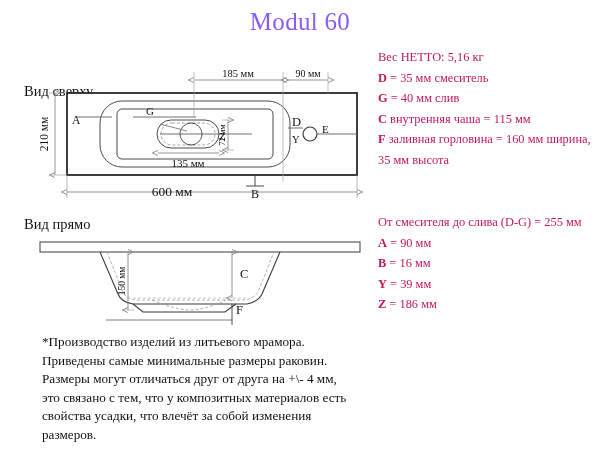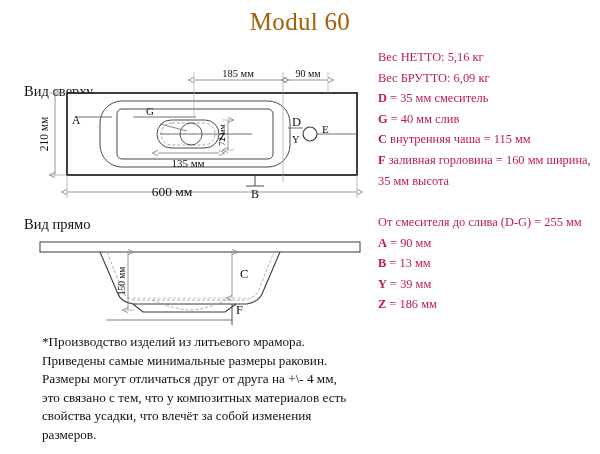--- a/index.html
+++ b/index.html
@@ -21,21 +21,21 @@
     background: #ffffff;
   }
   #page-title {
     position: absolute;
     top: 8px;
     left: 0;
     width: 600px;
     text-align: center;
     font-size: 25px;
     letter-spacing: 0.3px;
-    color: #a16207;
+    color: #8b5cf6;
   }
 
   
   .view-heading {
     position: absolute;
     font-size: 14.5px;
     color: #111;
     white-space: nowrap;
   }
   #heading-top-view  { left: 24px; top: 60px; margin-top: 23px; }
@@ -190,21 +190,20 @@
     <line x1="232" y1="20" x2="232" y2="66" stroke="#7a7a7a" stroke-width="0.8" marker-start="url(#arrU)" marker-end="url(#arrD)"></line>
     <text x="240" y="46" font-size="12.5">C</text>
 
     <line x1="106" y1="88" x2="232" y2="88" stroke="#6e6e6e" stroke-width="0.9"></line>
     <line x1="232" y1="72" x2="232" y2="93" stroke="#4a4a4a" stroke-width="1"></line>
     <text x="236" y="82" font-size="12.5">F</text>
   </svg>
 
   <div class="spec-col" id="spec-block-a">
     <div class="spec-line">Вес НЕТТО: 5,16 кг</div>
-    <div class="spec-line">Вес БРУТТО: 6,09 кг</div>
 
     <div class="spec-line">
       <b>D</b><span> = 35 мм смеситель</span>
     </div>
     <div class="spec-line">
       <b>G</b><span> = 40 мм слив</span>
     </div>
     <div class="spec-line">
       <b>C</b><span> внутренняя чаша = 115 мм</span>
     </div>
@@ -213,21 +212,21 @@
     </div>
   </div>
 
   <div class="spec-col" id="spec-block-b">
     <div class="spec-line">От смесителя до слива (D-G) = 255 мм</div>
 
     <div class="spec-line">
       <b>A</b><span> = 90 мм</span>
     </div>
     <div class="spec-line">
-      <b>B</b><span> = 13 мм</span>
+      <b>B</b><span> = 16 мм</span>
     </div>
     <div class="spec-line">
       <b>Y</b><span> = 39 мм</span>
     </div>
     <div class="spec-line">
       <b>Z</b><span> = 186 мм</span>
     </div>
   </div>
 
   <div id="footnote">*Производство изделий из литьевого мрамора. Приведены самые минимальные размеры раковин. Размеры могут отличаться друг от друга на +\- 4 мм, это связано с тем, что у композитных материалов есть свойства усадки, что влечёт за собой изменения размеров.</div>

